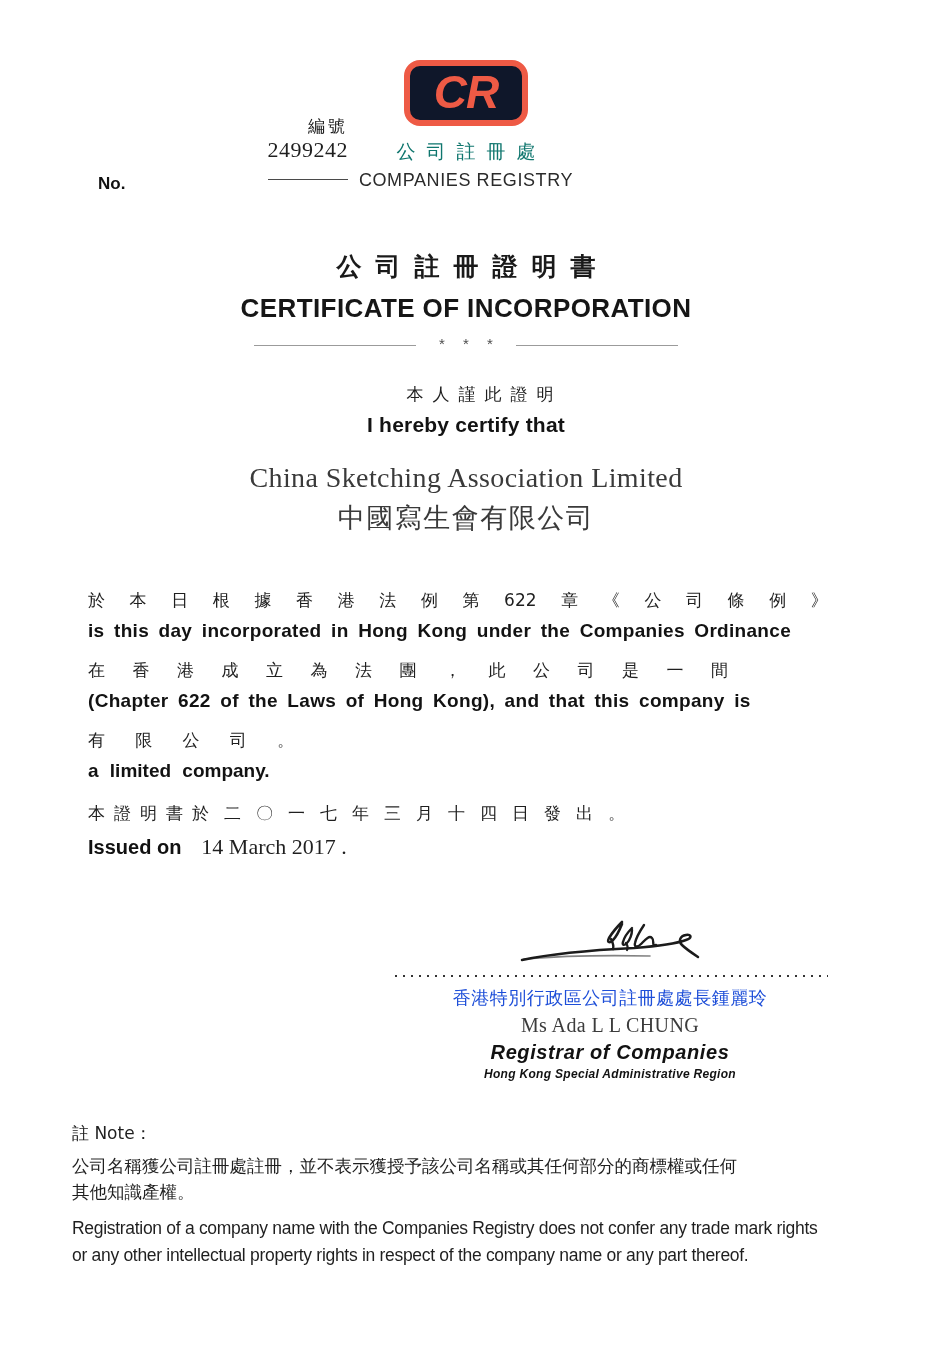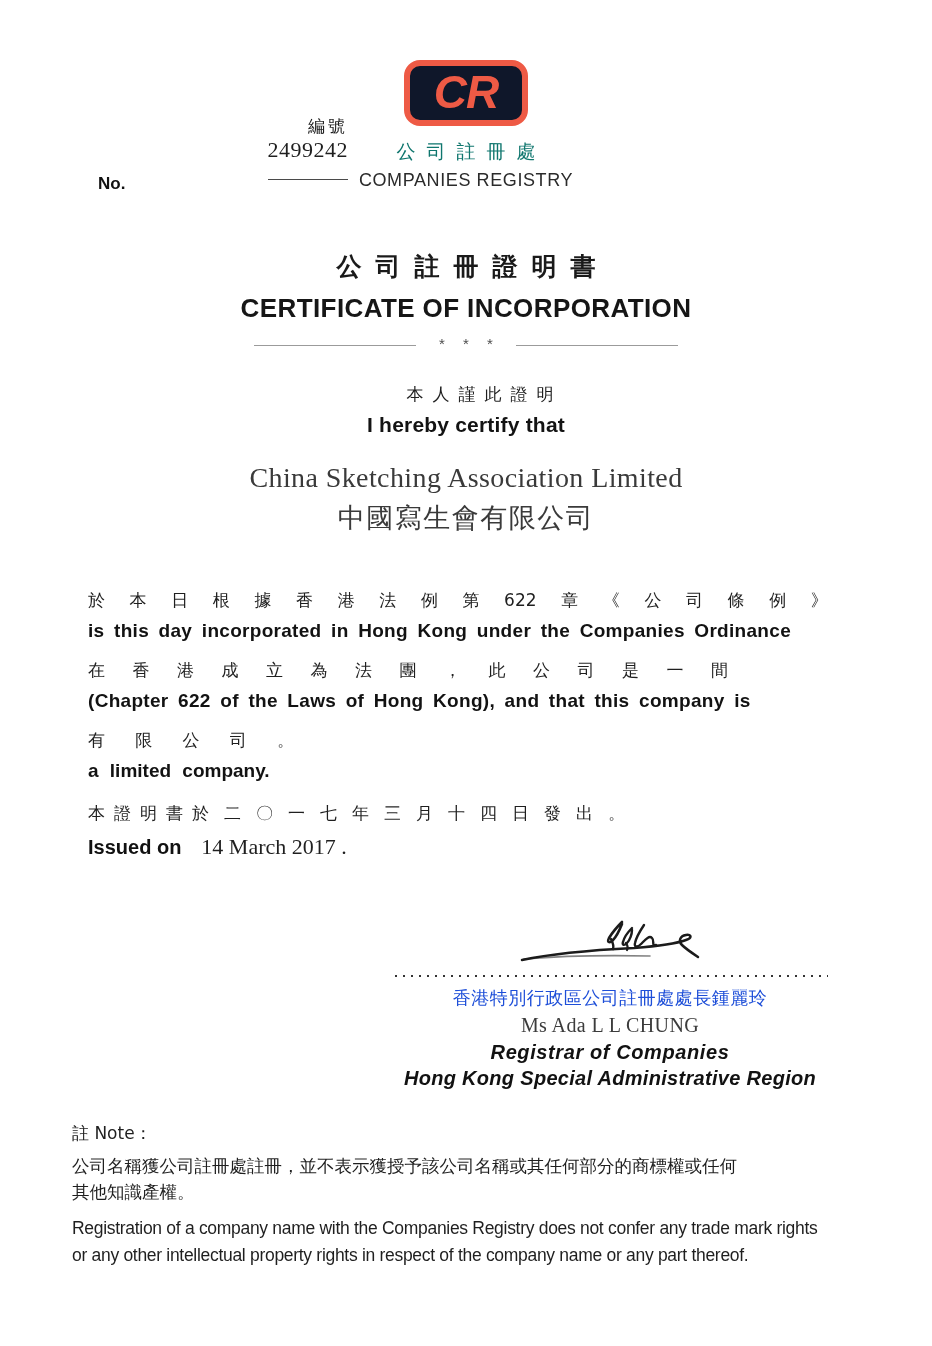--- a/index.html
+++ b/index.html
@@ -308,21 +308,21 @@
     font-style: italic;
     font-size: 20px;
     letter-spacing: 0.6px;
     color: #121212;
   }
   .sign-region {
     margin-top: 3px;
     font-family: "Liberation Sans", sans-serif;
     font-weight: bold;
     font-style: italic;
-    font-size: 20px;
+    font-size: 12px;
     letter-spacing: 0.3px;
     color: #121212;
   }
 
   
   .note-block {
     position: absolute;
     left: 72px;
     top: 1122px;
     width: 800px;

